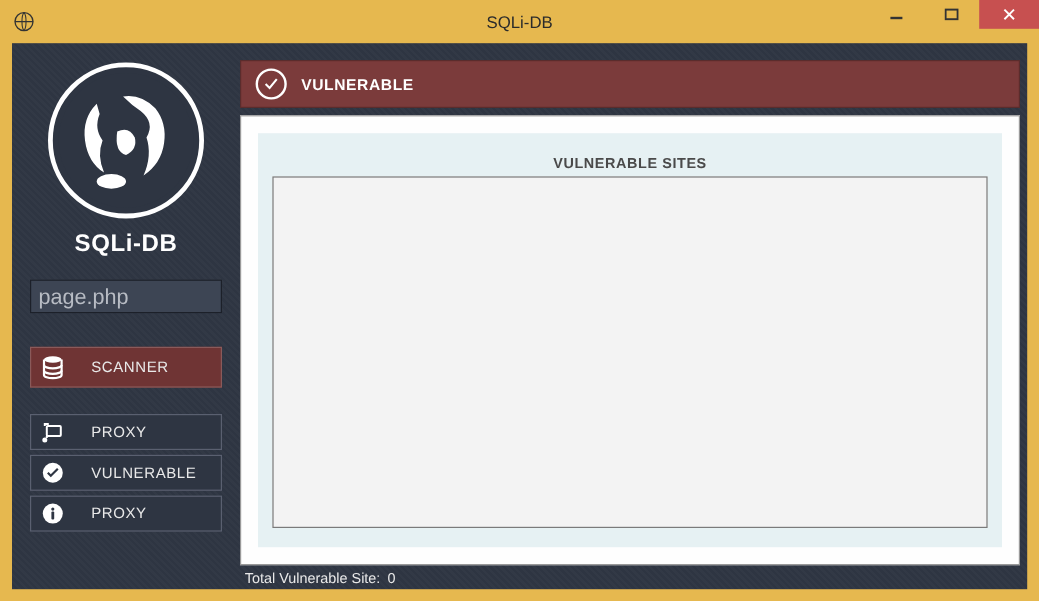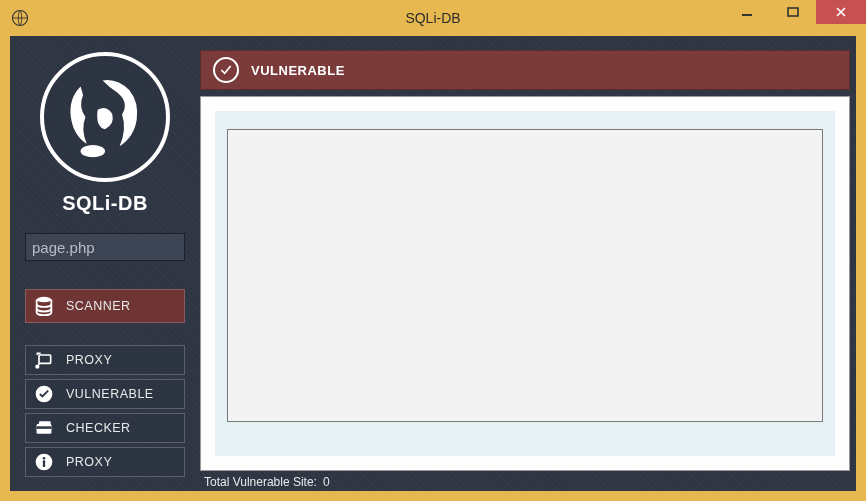--- a/index.html
+++ b/index.html
@@ -96,21 +96,21 @@
     background: #3d4554;
     border: 1px solid #1c2029;
     display: flex;
     align-items: center;
   }
   .search-row input {
     flex: 1;
     background: transparent;
     border: none;
     color: #c9ccd1;
-    font-size: 15px;
+    font-size: 18px;
     padding: 0 6px;
     outline: none;
   }
   .search-row input::placeholder { color: #b8bcc4; }
   .search-row .sicon {
     width: 28px; height: 26px;
     display: flex; align-items:center; justify-content:center;
   }
   .nav {
     margin-top: 28px;
@@ -119,21 +119,21 @@
     gap: 0;
   }
   .nav-item {
     height: 30px;
     border: 1px solid #5a6070;
     display: flex; align-items: center;
     color: #e9e9e9;
     font-size: 12.5px;
     letter-spacing: 0.5px;
     padding: 0 6px;
-    gap: 10px;
+    gap: 20px;
     cursor: pointer;
     background: #2e3542;
   }
   .nav-item + .nav-item { margin-top: 4px; }
   .nav-item.active {
     background: #6f3434;
     border-color: #8a5a5a;
     height: 34px;
   }
   .nav-item .nicon {
@@ -290,30 +290,20 @@
             <svg width="20" height="20" viewBox="0 0 24 24">
                 <circle cx="12" cy="12" r="10" fill="#fff"></circle>
                 <path d="M7 12l3 3 7-7" stroke="#2e3542" stroke-width="2.2" fill="none"></path>
               </svg>
           </div>
           <span>VULNERABLE</span>
         </div>
         <div class="nav-item">
           <div class="nicon">
             <svg width="20" height="20" viewBox="0 0 24 24">
-                <rect x="3" y="7" width="18" height="12" rx="2" fill="#fff"></rect>
-                <rect x="3" y="10" width="18" height="3" fill="#2e3542"></rect>
-                <rect x="6" y="4" width="14" height="4" rx="1" fill="#fff"></rect>
-              </svg>
-          </div>
-          <span>CHECKER</span>
-        </div>
-        <div class="nav-item">
-          <div class="nicon">
-            <svg width="20" height="20" viewBox="0 0 24 24">
                 <circle cx="12" cy="12" r="10" fill="#fff"></circle>
                 <circle cx="12" cy="7.5" r="1.6" fill="#2e3542"></circle>
                 <rect x="10.6" y="10" width="2.8" height="8" rx="1" fill="#2e3542"></rect>
               </svg>
           </div>
           <span>PROXY</span>
         </div>
       </div>
     </div>
 
@@ -322,20 +312,21 @@
         <div class="hicon">
           <svg width="16" height="16" viewBox="0 0 24 24">
               <path d="M5 12l5 5 9-11" stroke="#fff" stroke-width="2.6" fill="none"></path>
             </svg>
         </div>
         <span>VULNERABLE</span>
       </div>
 
       <div class="content">
         <div class="content-inner">
+          <div class="panel-title">VULNERABLE SITES</div>
           <div class="listbox"></div>
         </div>
       </div>
 
       <div class="statusbar">
         <span>Total Vulnerable Site:</span>
         <span class="count">0</span>
       </div>
     </div>
 

